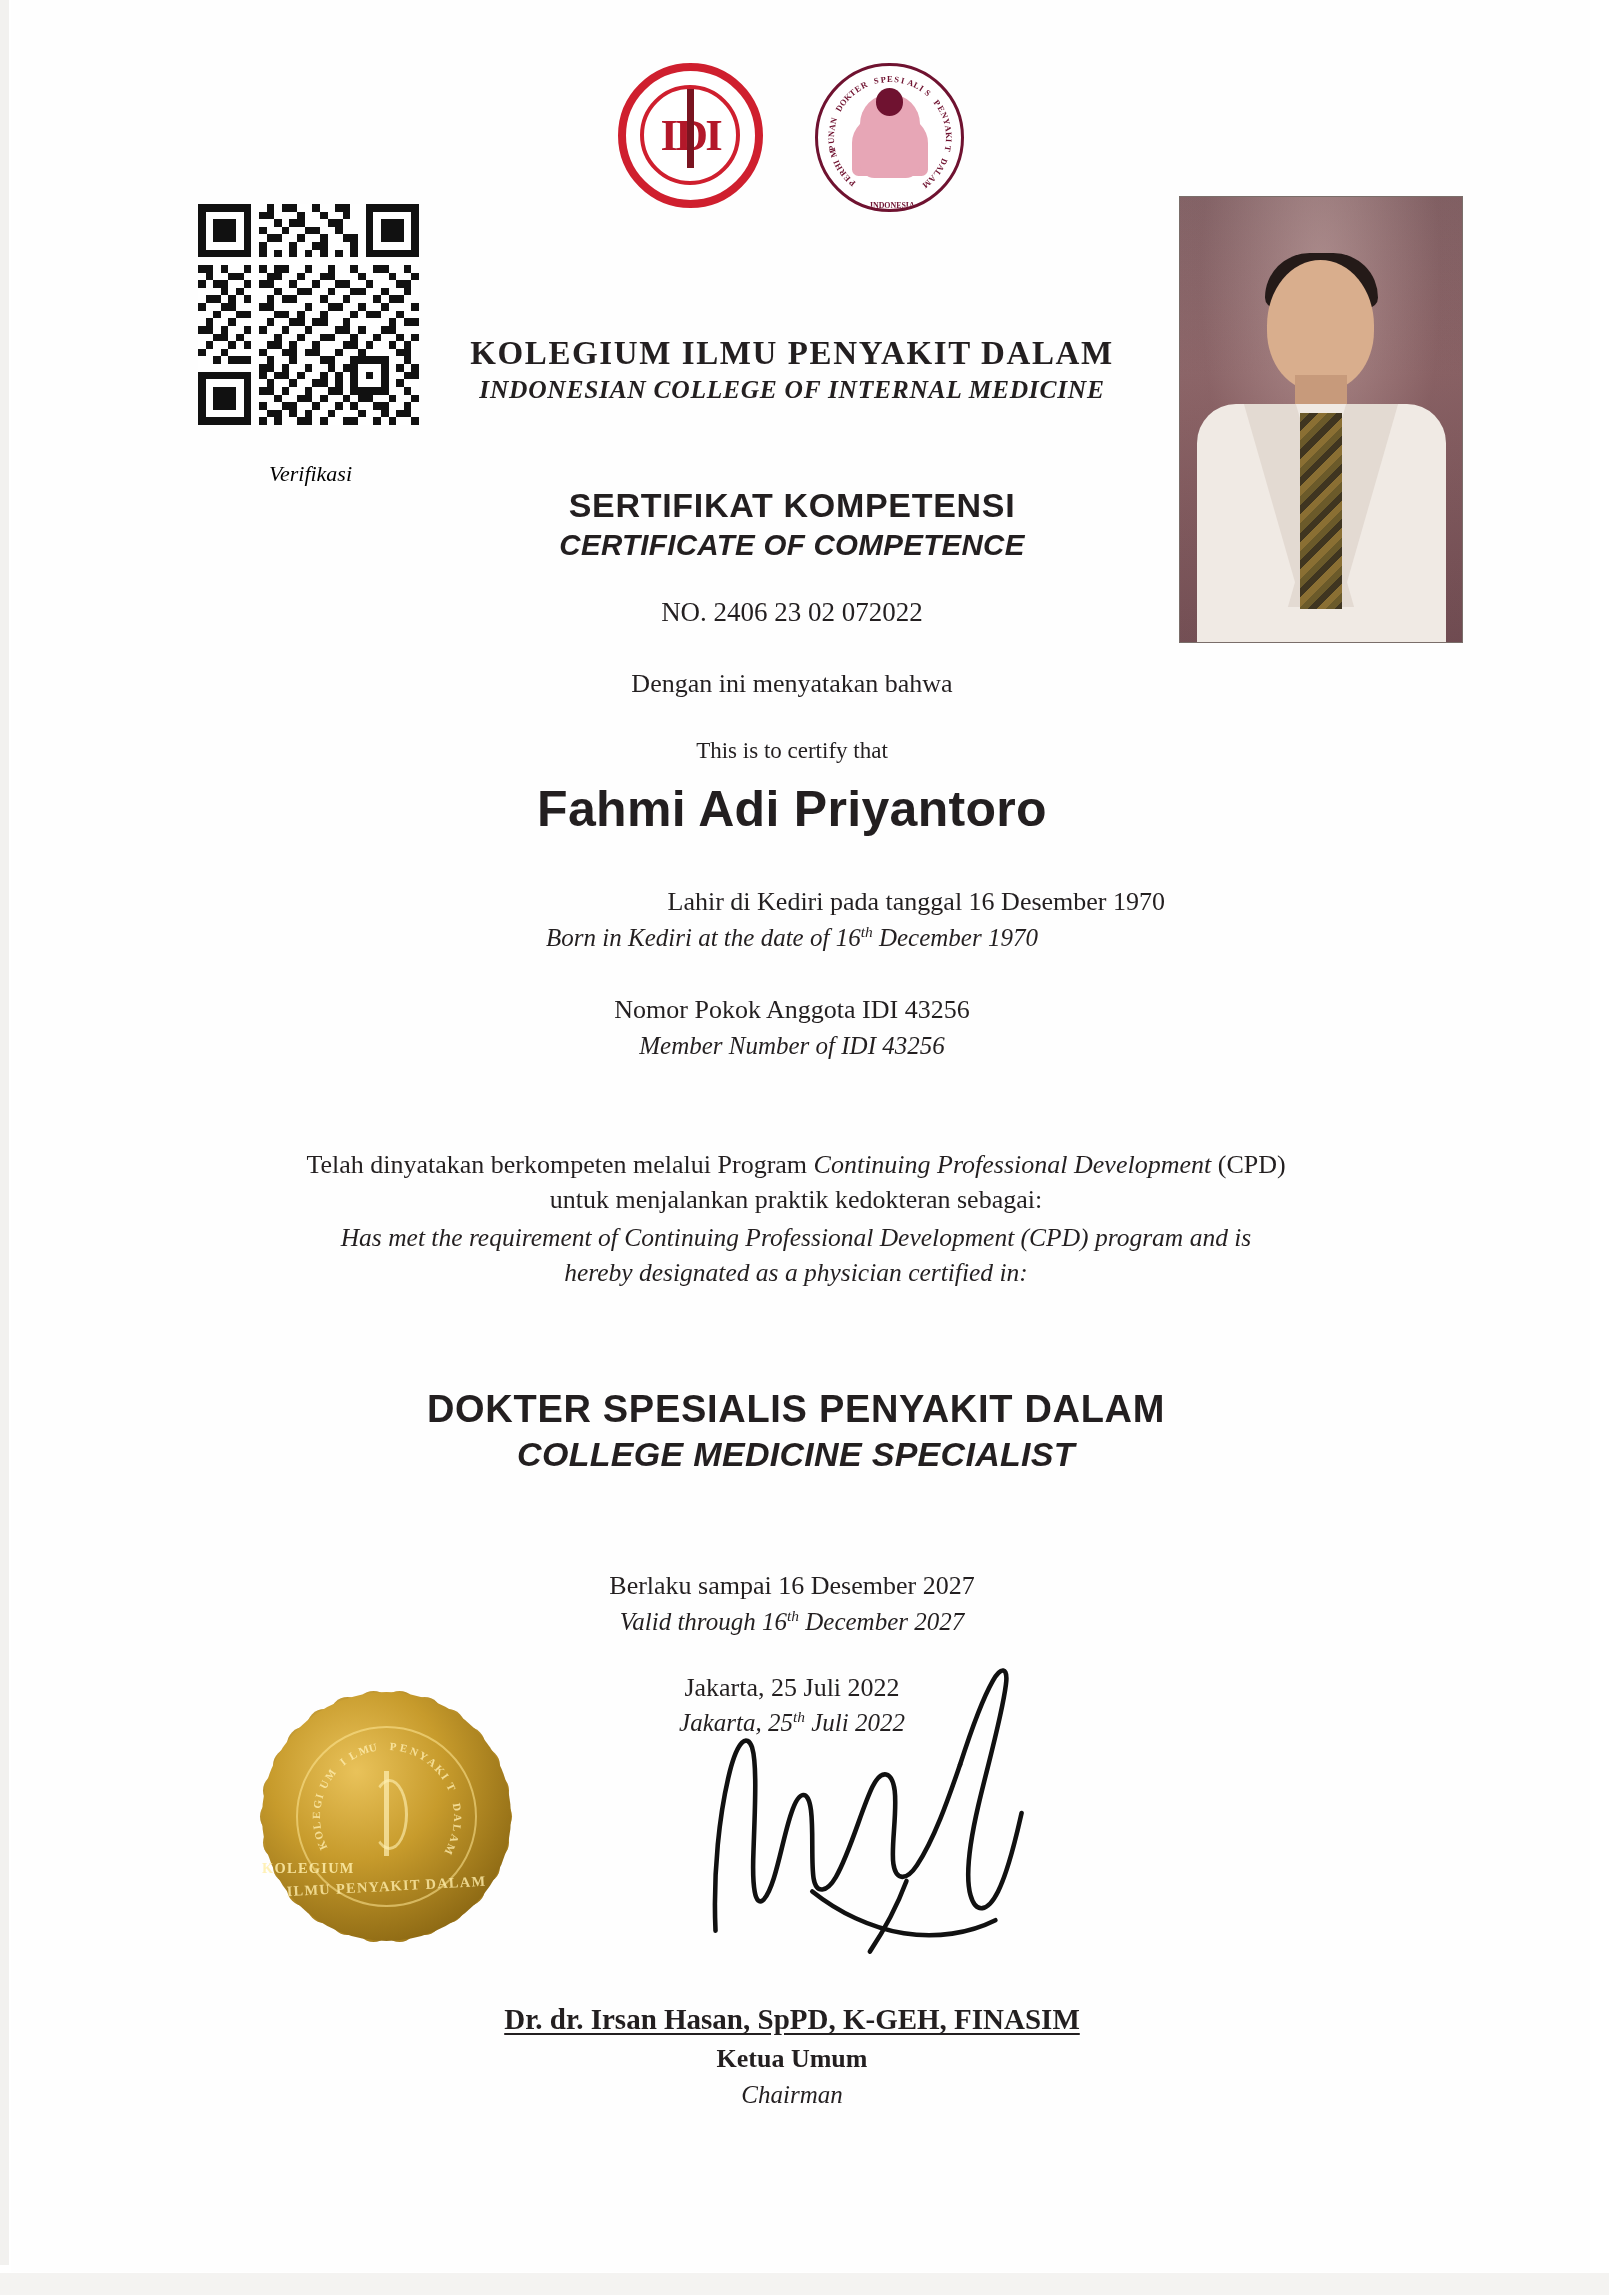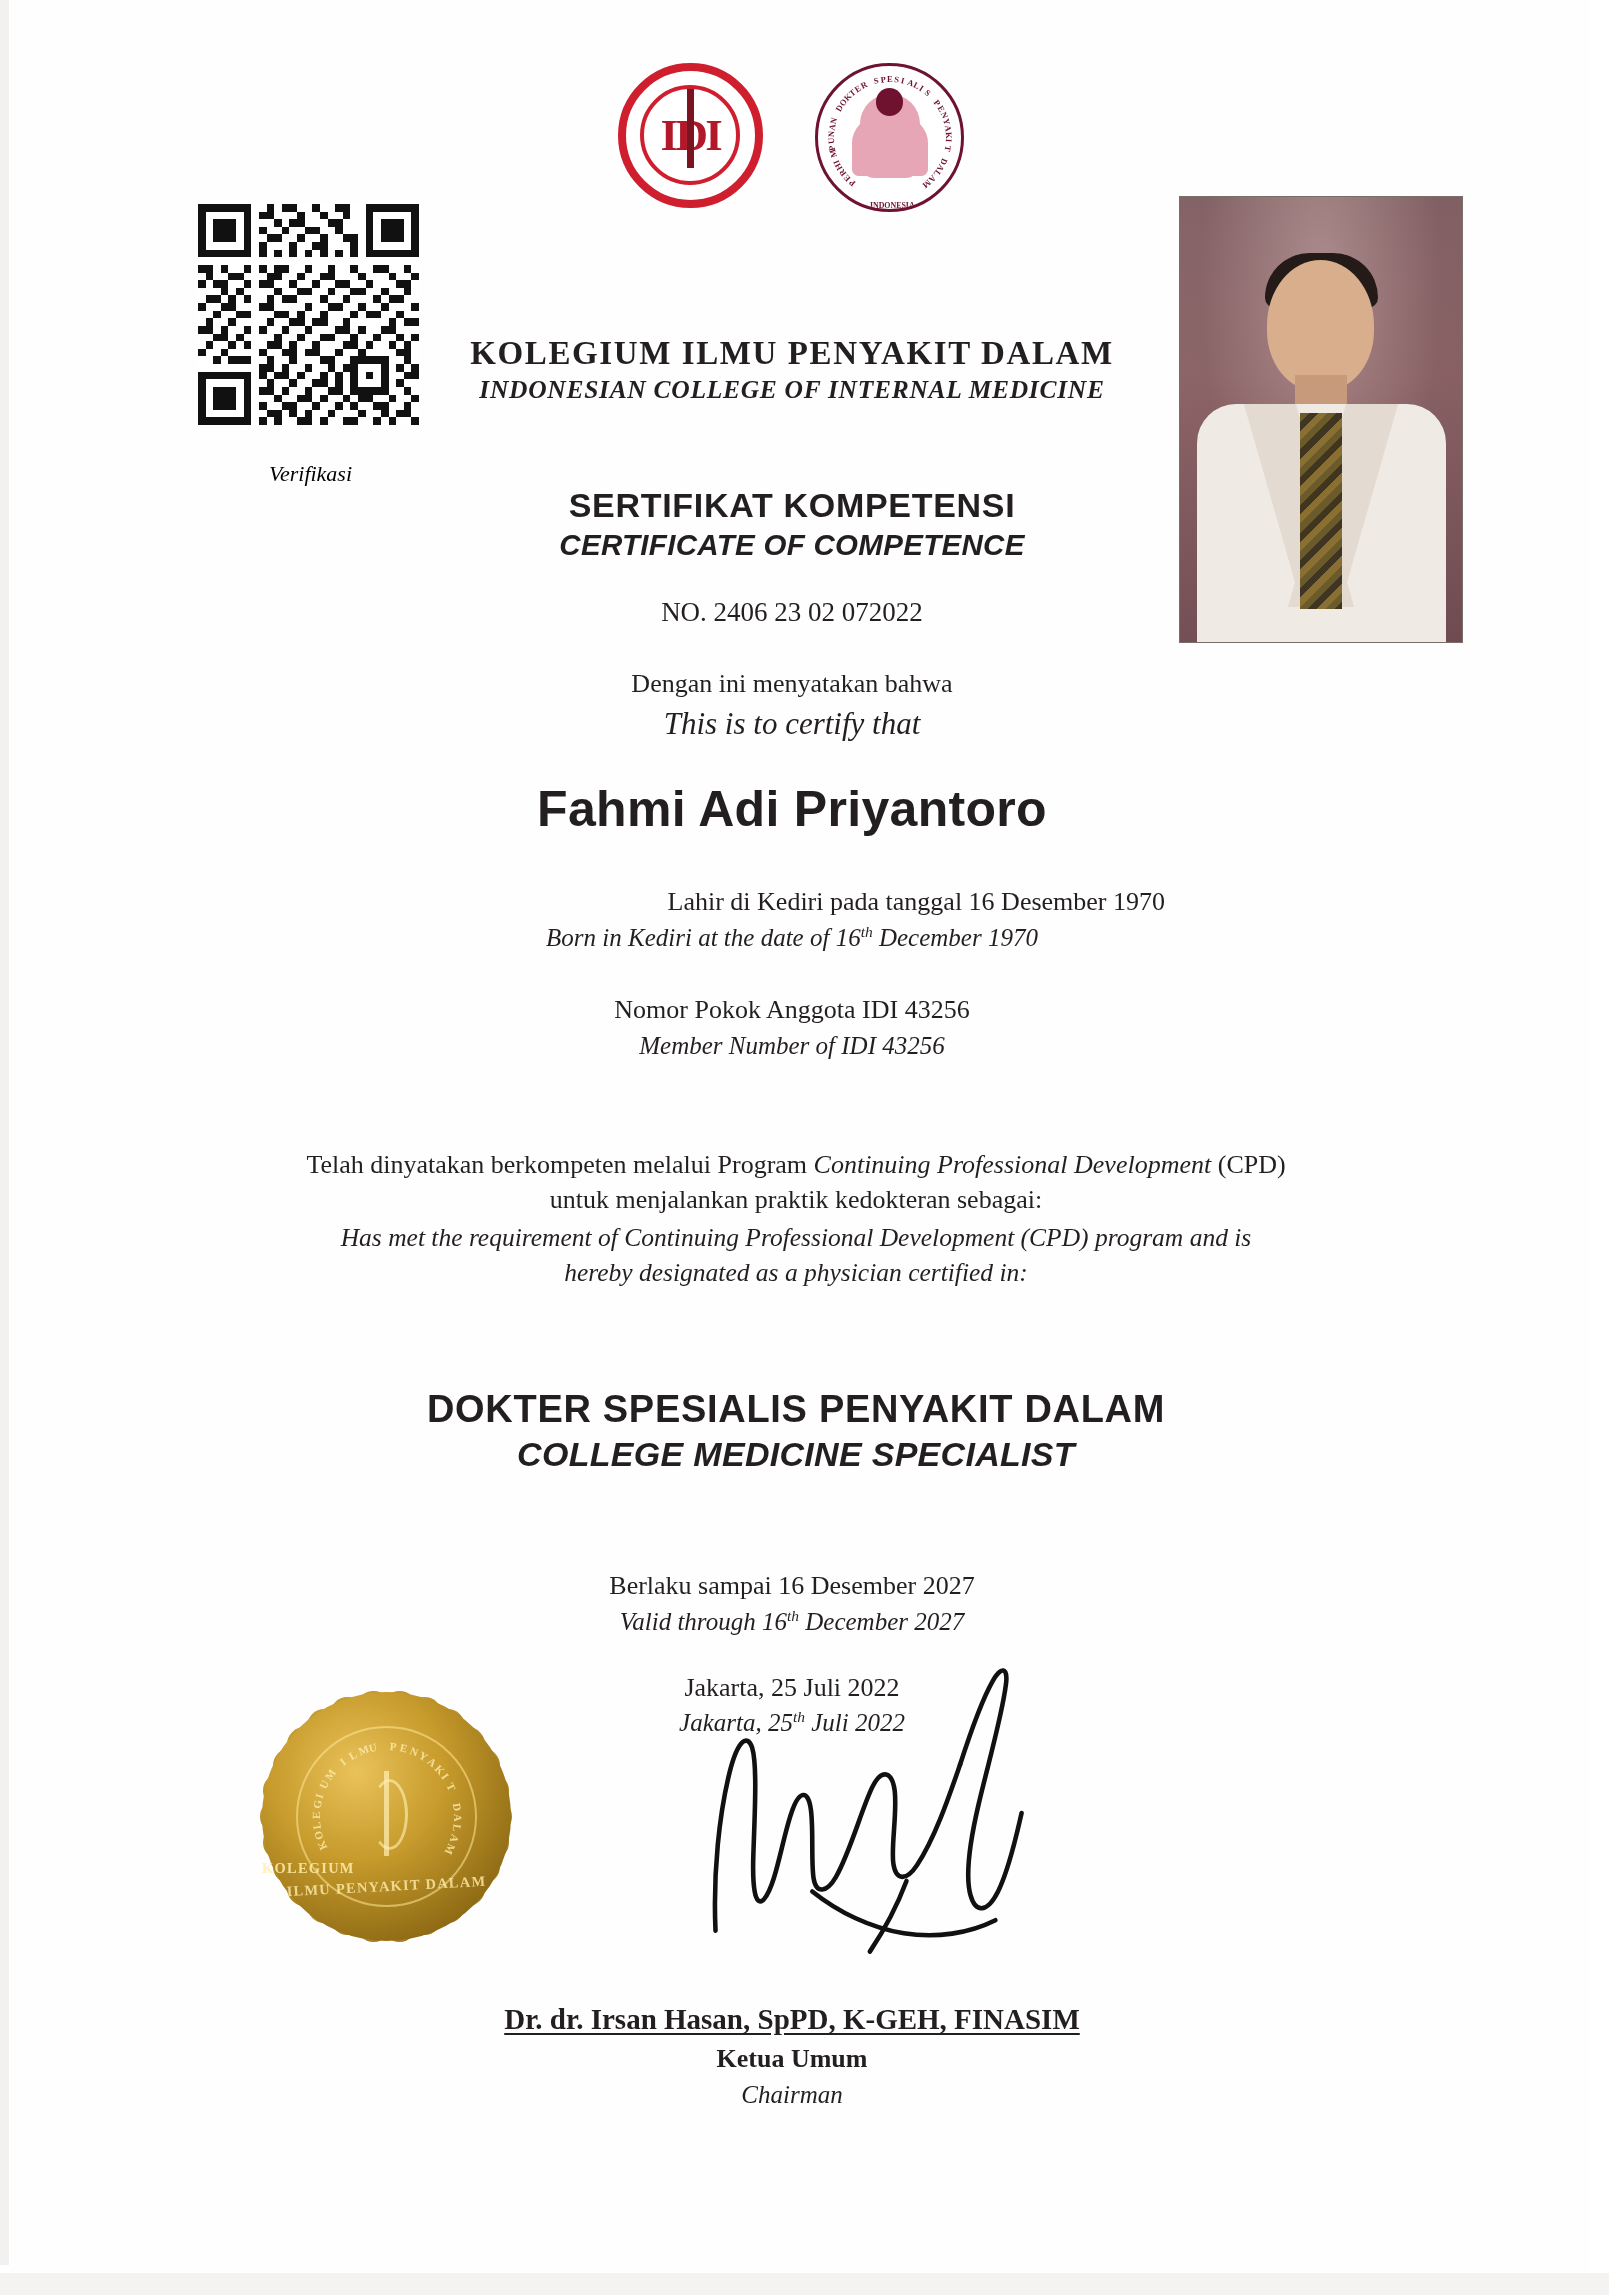--- a/index.html
+++ b/index.html
@@ -254,23 +254,22 @@
   .cert-number {
     top: 597px;
     font-size: 27px;
   }
 
   .certify-id {
     top: 669px;
     font-size: 26px;
   }
   .certify-en {
-    top: 706px;
-    font-size: 31px;
-    font-style: italic;
+    top: 738px;
+    font-size: 23px;
   }
 
   .holder-name {
     top: 780px;
     font-size: 50px;
     font-weight: bold;
     font-family: "Liberation Sans", sans-serif;
     letter-spacing: 0.3px;
   }
 

